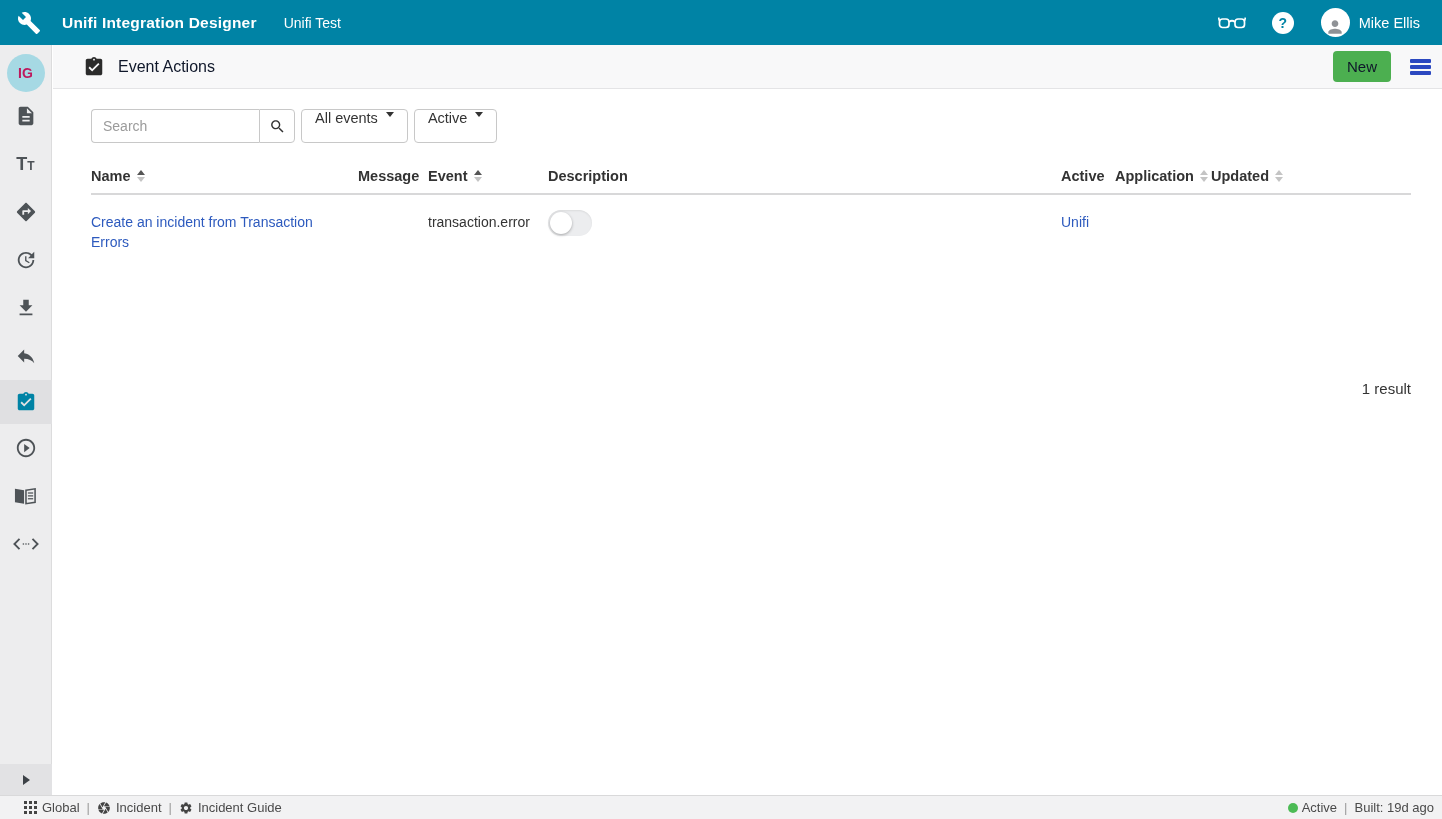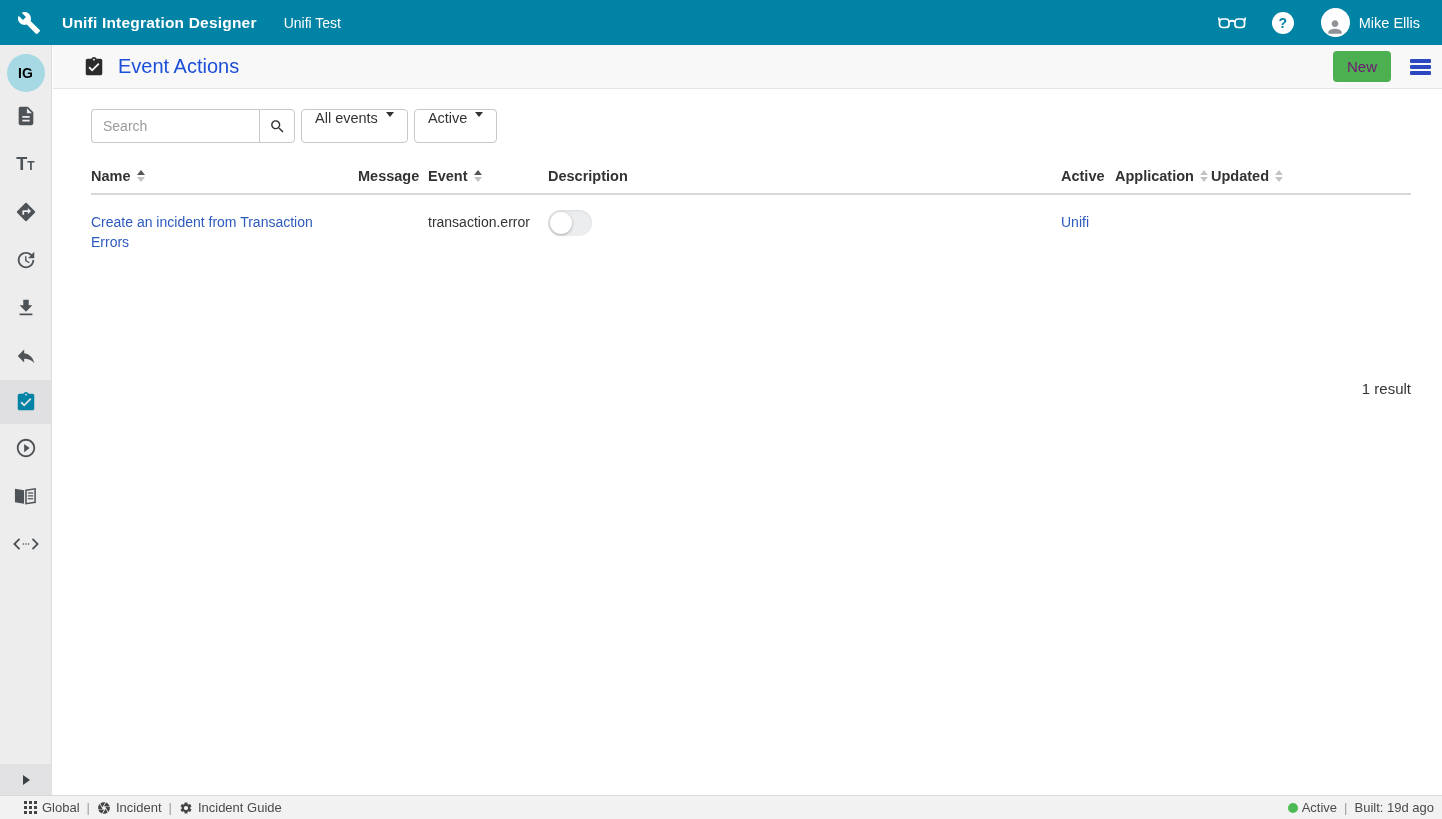--- a/index.html
+++ b/index.html
@@ -30,21 +30,21 @@
   }
   .user-name { font-size:14.5px; margin-left:9px; cursor:pointer; }
 
   
   .sidebar {
     position:absolute; top:45px; left:0; bottom:24px; width:52px;
     background:#ededee; border-right:1px solid #dcdcdd;
     display:flex; flex-direction:column; align-items:center;
   }
   .sb-avatar {
-    width:38px; height:38px; border-radius:50%; background:#a6d9e4; color:#000000;
+    width:38px; height:38px; border-radius:50%; background:#a6d9e4; color:#be185d;
     font-weight:bold; font-size:14px; display:flex; align-items:center; justify-content:center;
     margin-top:9px; flex:none; cursor:pointer;
   }
   .sb-item {
     width:52px; height:48px; flex:none; display:flex; align-items:center; justify-content:center;
     color:#4e5357; cursor:pointer;
   }
   .sb-item:first-of-type { margin-top:17px; }
   .sb-item.selected { background:#e0e0e2; color:#0083a5; height:44px; }
   .tt-glyph { font-weight:bold; font-size:18px; line-height:1; }
@@ -68,24 +68,24 @@
   .footer .sep { color:#9b9b9b; margin:0 7px; }
   .footer-right { margin-left:auto; display:flex; align-items:center; }
   .status-dot { width:10px; height:10px; border-radius:50%; background:#4cbb55; margin-right:4px; }
 
   
   .main { position:absolute; top:45px; left:53px; right:0; bottom:24px; background:#fff; }
   .page-header {
     height:44px; background:#f8f8f9; border-bottom:1px solid #e4e4e6;
     display:flex; align-items:center; padding:0 10px 0 30px;
   }
-  .page-title { font-size:20px; color:#1d4ed8; margin-left:13px; }
+  .page-title { font-size:16px; color:#0f172a; margin-left:13px; }
   .ph-right { margin-left:auto; display:flex; align-items:center; }
   .new-btn {
-    background:#4caf50; color:#701a75; border:none; border-radius:4px;
+    background:#4caf50; color:#0f172a; border:none; border-radius:4px;
     font-size:15px; padding:7px 14px; font-family:inherit; cursor:pointer;
   }
   .hamburger { margin-left:19px; margin-right:1px; cursor:pointer; }
   .hamburger div { width:21px; height:4px; background:#2b48c0; border-radius:1px; margin:2px 0; }
 
   .content { padding:20px 31px 0 38px; }
 
   
   .filter-row { display:flex; align-items:center; }
   .search-input {

